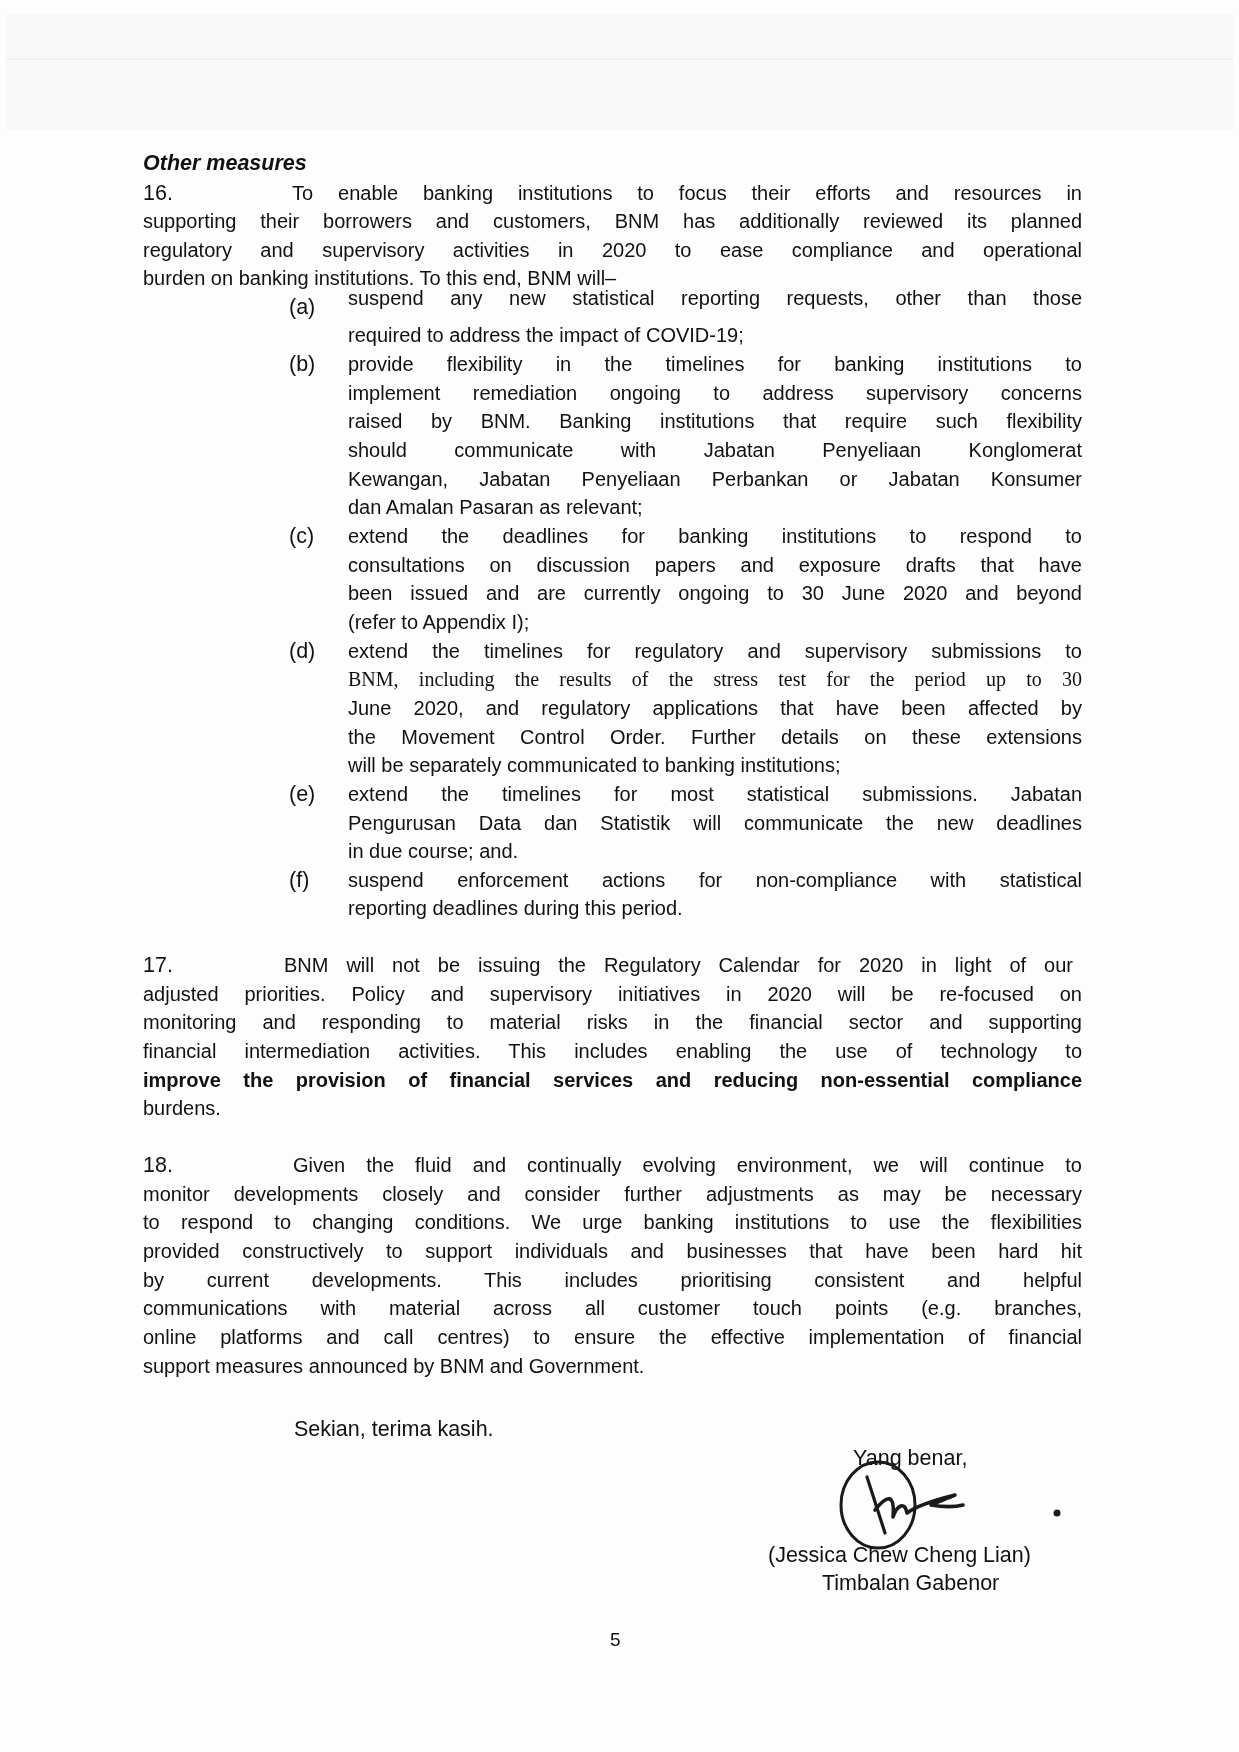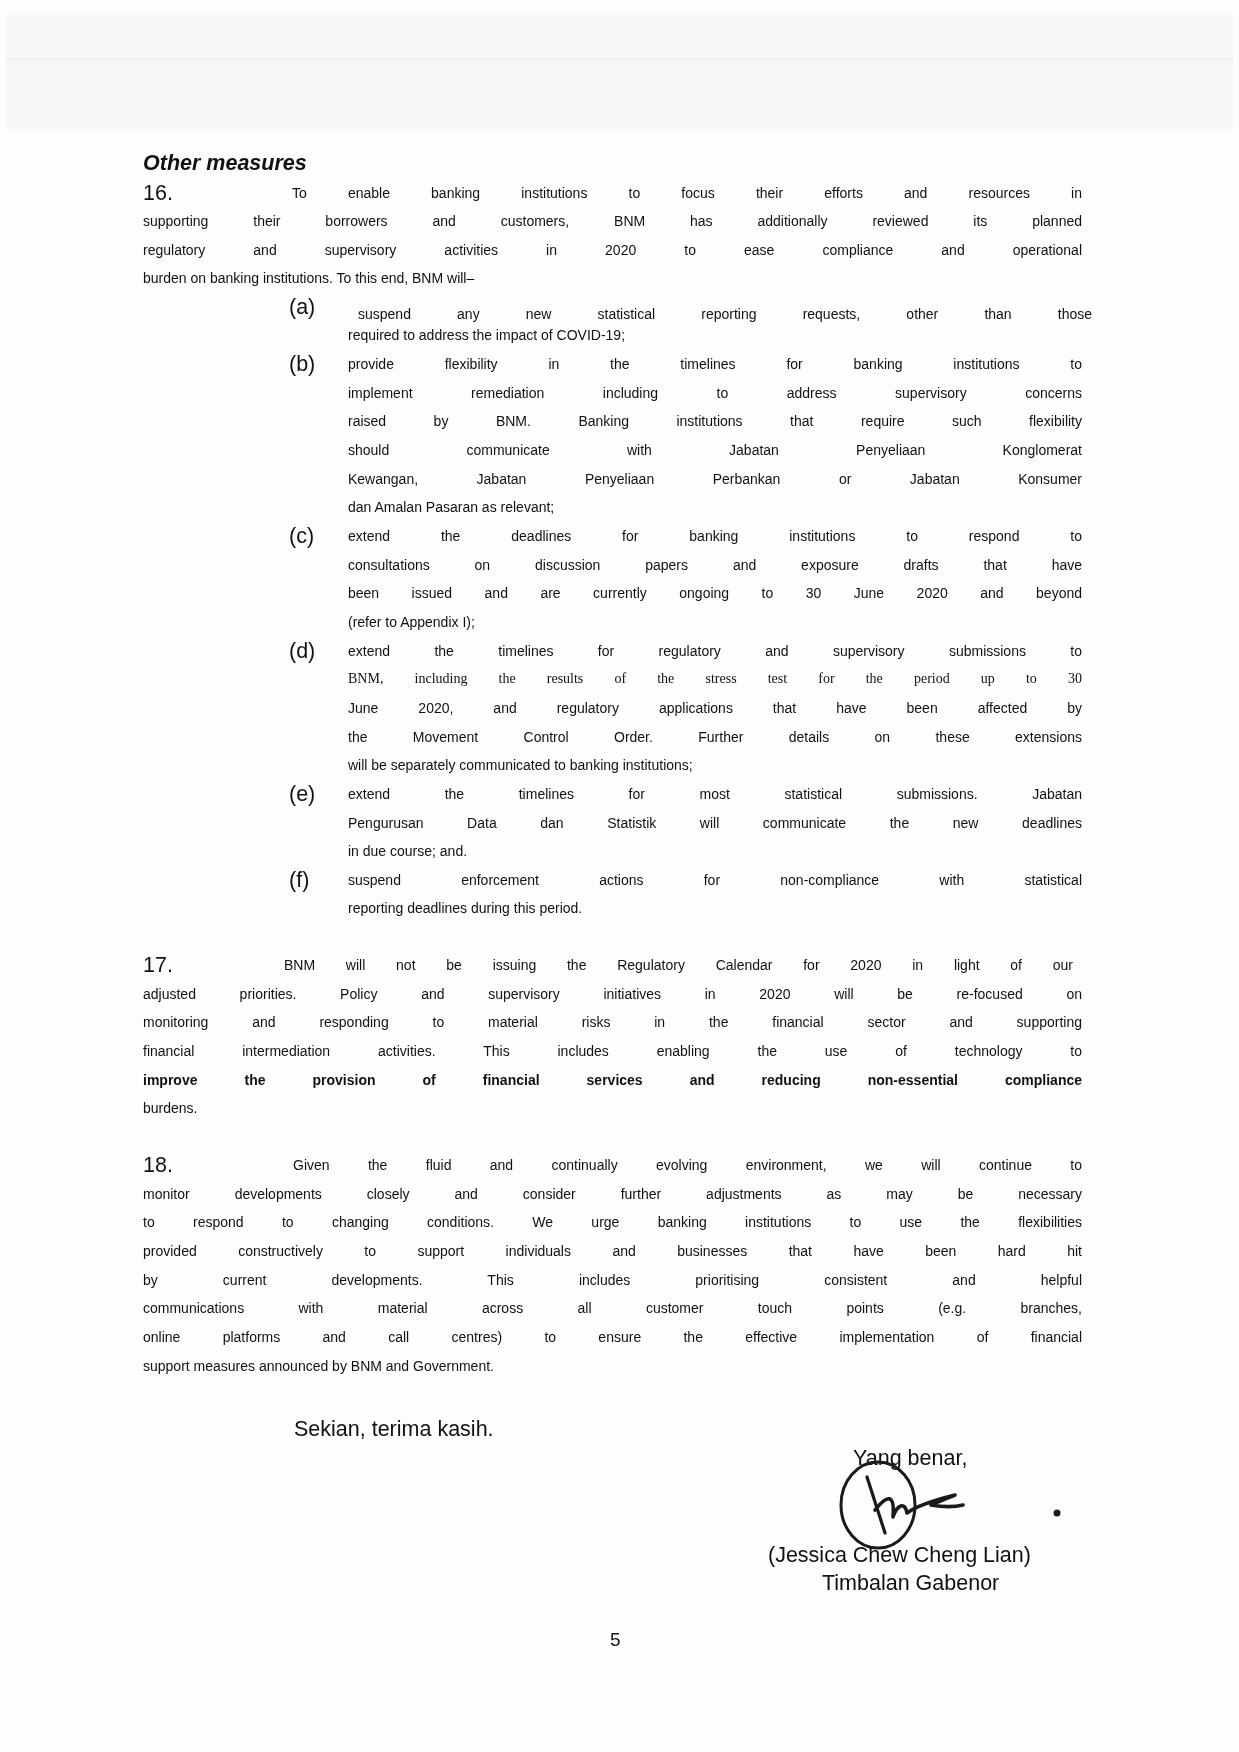--- a/index.html
+++ b/index.html
@@ -12,21 +12,21 @@
   .scan-band {
     position: absolute; left: 6px; right: 6px; top: 14px; height: 116px;
     background: #f8f8f8;
   }
   .scan-line {
     position: absolute; left: 6px; right: 6px; top: 58px; height: 2px;
     background: #f0f0f0;
   }
   .line {
     position: absolute; height: 28px; line-height: 28px;
-    font-size: 14px; white-space: nowrap;
+    font-size: 20px; white-space: nowrap;
     text-align: justify; text-align-last: justify;
   }
   .line.last { text-align-last: left; }
   .heading {
     position: absolute; left: 143px; top: 149px; height: 28px; line-height: 28px;
     font-size: 21.5px; font-weight: bold; font-style: italic;
   }
   .pnum { position: absolute; font-size: 21.5px; line-height: 28px; }
   .label { position: absolute; left: 289px; font-size: 21.5px; line-height: 28px; }
   .sig-text { position: absolute; font-size: 21.5px; line-height: 28px; white-space: nowrap; }
@@ -46,28 +46,28 @@
   <div class="line" style="left:292px;width:790px;top:179px;">To enable banking institutions to focus their efforts and resources in</div>
   <div class="line" style="left:143px;width:939px;top:207px;">supporting their borrowers and customers, BNM has additionally reviewed its planned</div>
   <div class="line" style="left:143px;width:939px;top:236px;">regulatory and supervisory activities in 2020 to ease compliance and operational</div>
   <div class="line last" style="left:143px;width:939px;top:264px;">burden on banking institutions. To this end, BNM will–</div>
 </div>
 
 <div>
 
   <div>
     <div class="label" style="top:293px;">(a)</div>
-    <div class="line" style="left:348px;width:734px;top:300px;margin-left:10px;">suspend any new statistical reporting requests, other than those</div>
+    <div class="line" style="left:348px;width:734px;top:284px;">suspend any new statistical reporting requests, other than those</div>
     <div class="line last" style="left:348px;width:734px;top:321px;">required to address the impact of COVID-19;</div>
   </div>
 
   <div>
     <div class="label" style="top:350px;">(b)</div>
     <div class="line" style="left:348px;width:734px;top:350px;">provide flexibility in the timelines for banking institutions to</div>
-    <div class="line" style="left:348px;width:734px;top:379px;">implement remediation including to address supervisory concerns</div>
+    <div class="line" style="left:348px;width:734px;top:379px;">implement remediation ongoing to address supervisory concerns</div>
     <div class="line" style="left:348px;width:734px;top:407px;">raised by BNM. Banking institutions that require such flexibility</div>
     <div class="line" style="left:348px;width:734px;top:436px;">should communicate with Jabatan Penyeliaan Konglomerat</div>
     <div class="line" style="left:348px;width:734px;top:465px;">Kewangan, Jabatan Penyeliaan Perbankan or Jabatan Konsumer</div>
     <div class="line last" style="left:348px;width:734px;top:493px;">dan Amalan Pasaran as relevant;</div>
   </div>
 
   <div>
     <div class="label" style="top:522px;">(c)</div>
     <div class="line" style="left:348px;width:734px;top:522px;">extend the deadlines for banking institutions to respond to</div>
     <div class="line" style="left:348px;width:734px;top:551px;">consultations on discussion papers and exposure drafts that have</div>

